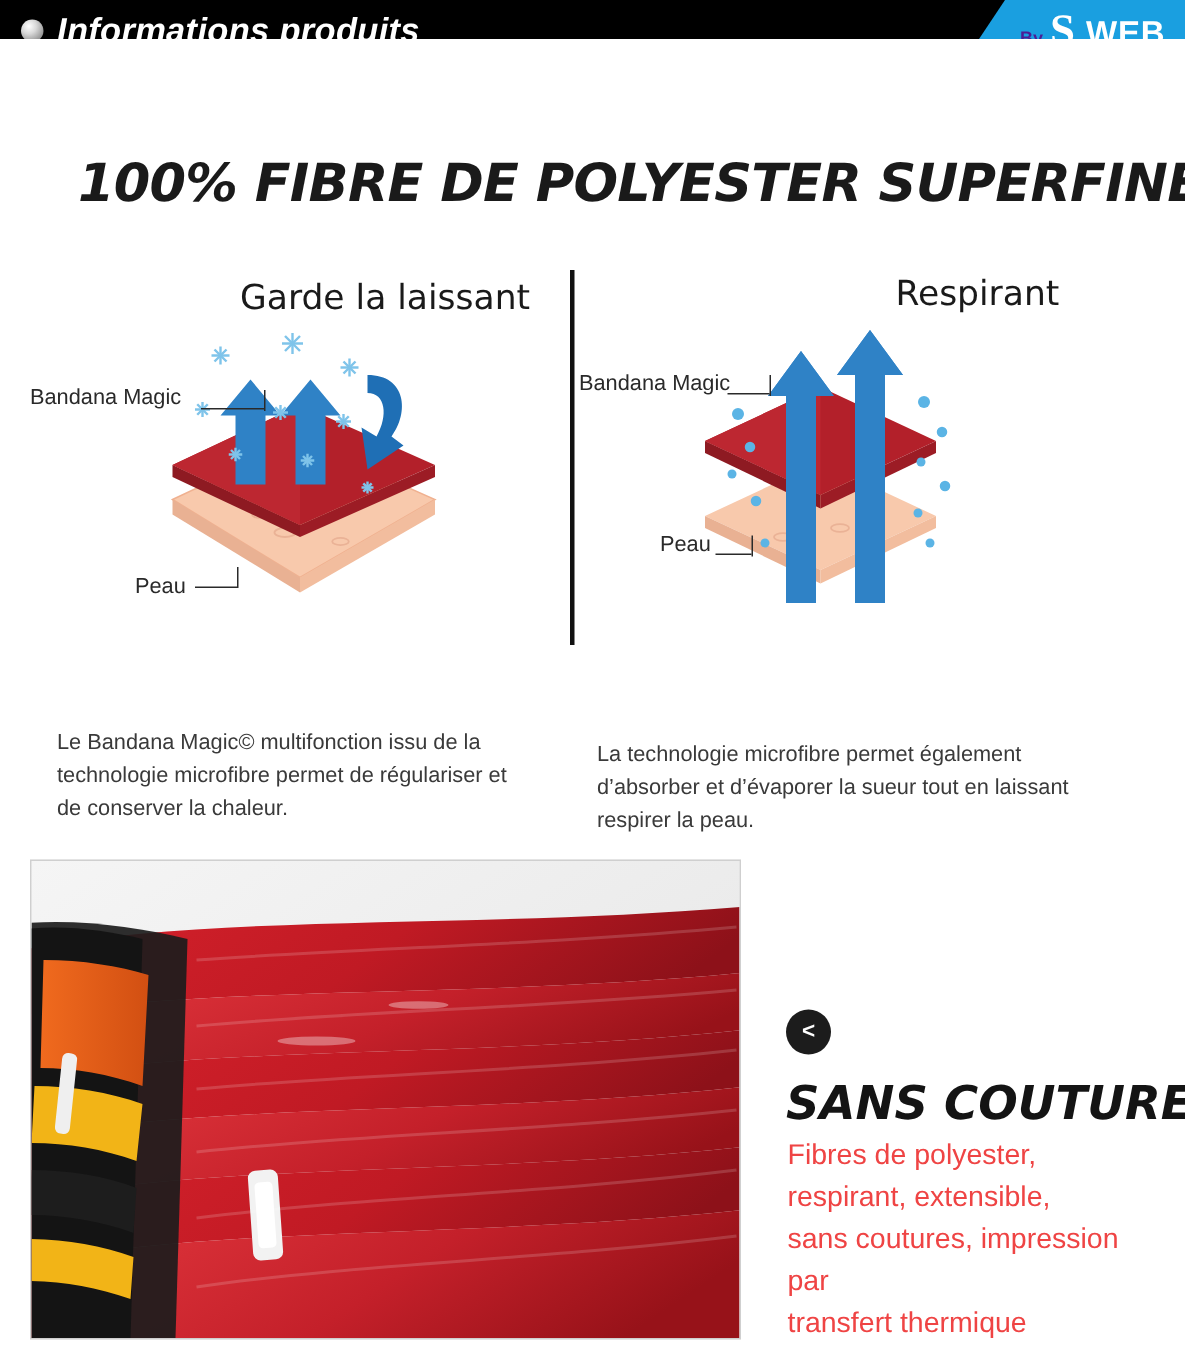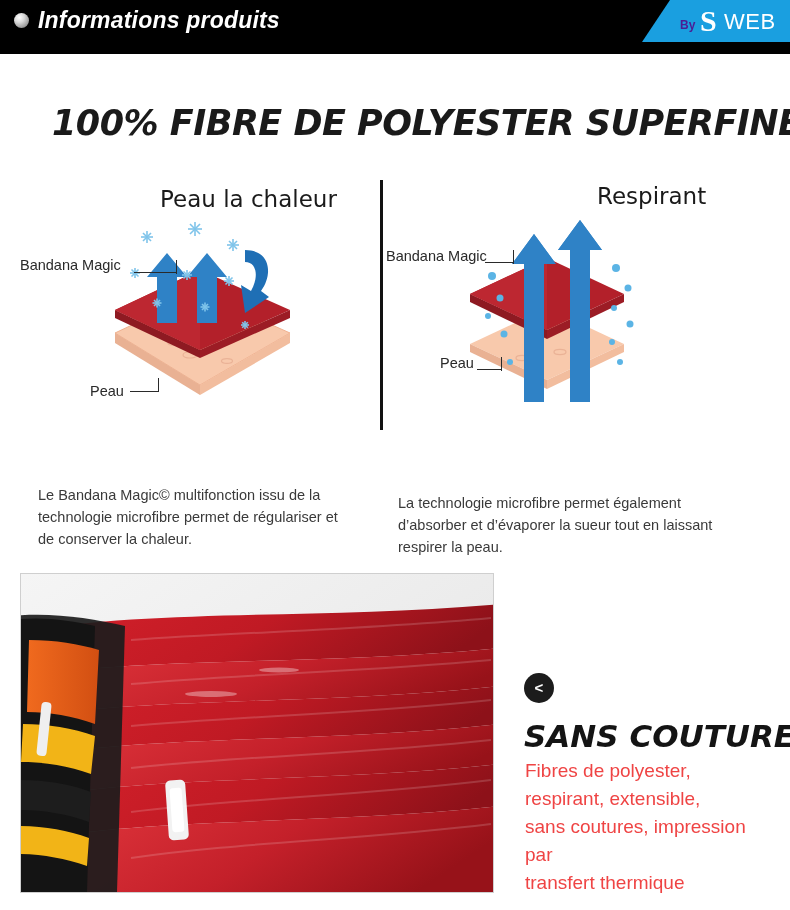--- a/index.html
+++ b/index.html
@@ -12,21 +12,21 @@
     background: #ffffff;
     font-family: "Liberation Sans", sans-serif;
     overflow: hidden;
     position: relative;
   }
 
   
   .header {
     position: absolute;
     left: 0; top: 0;
-    width: 790px; height: 54px;
+    width: 790px; height: 26px;
     background: #000000;
     overflow: hidden;
   }
   .header-bullet {
     position: absolute;
     left: 14px; top: 13px;
     width: 15px; height: 15px;
     border-radius: 50%;
     background: radial-gradient(circle at 35% 30%, #ffffff 0%, #d8d8d8 35%, #6b6b6b 100%);
   }
@@ -61,21 +61,21 @@
     color: #ffffff;
     font-size: 30px;
     font-weight: bold;
     font-family: "Liberation Serif", serif;
   }
   .logo-web {
     position: absolute;
     left: 82px; top: 9px;
     color: #ffffff;
     font-size: 22px;
-    font-weight: normal;
+    font-weight: bold;
     letter-spacing: 0.5px;
   }
 
   
   .main-title {
     position: absolute;
     left: 52px; top: 103px;
     font-size: 35px;
     font-weight: bold;
     font-style: italic;
@@ -186,21 +186,21 @@
     <span class="logo-by">By</span>
     <span class="logo-s">S</span>
     <span class="logo-web">WEB</span>
   </div>
 </div>
 
 <div class="main-title">100% FIBRE DE POLYESTER SUPERFINE</div>
 
 <div class="divider"></div>
 
-<div class="feat-title left">Peau la chaleur</div>
+<div class="feat-title left">Garde la laissant</div>
 <div class="feat-title right">Respirant</div>
 
 <div class="diagram" style="left:95px; top:215px;">
   <svg width="230" height="185" viewBox="0 0 230 185">
 
     <polygon points="20,118 105,78 195,118 105,170" fill="#f8c9ac"></polygon>
     <polygon points="20,118 105,78 195,118 105,170" fill="none" stroke="#f0b190" stroke-width="1"></polygon>
     <polygon points="20,118 20,128 105,180 105,170" fill="#e9b193"></polygon>
     <polygon points="195,118 195,128 105,180 105,170" fill="#f2bd9e"></polygon>
 

